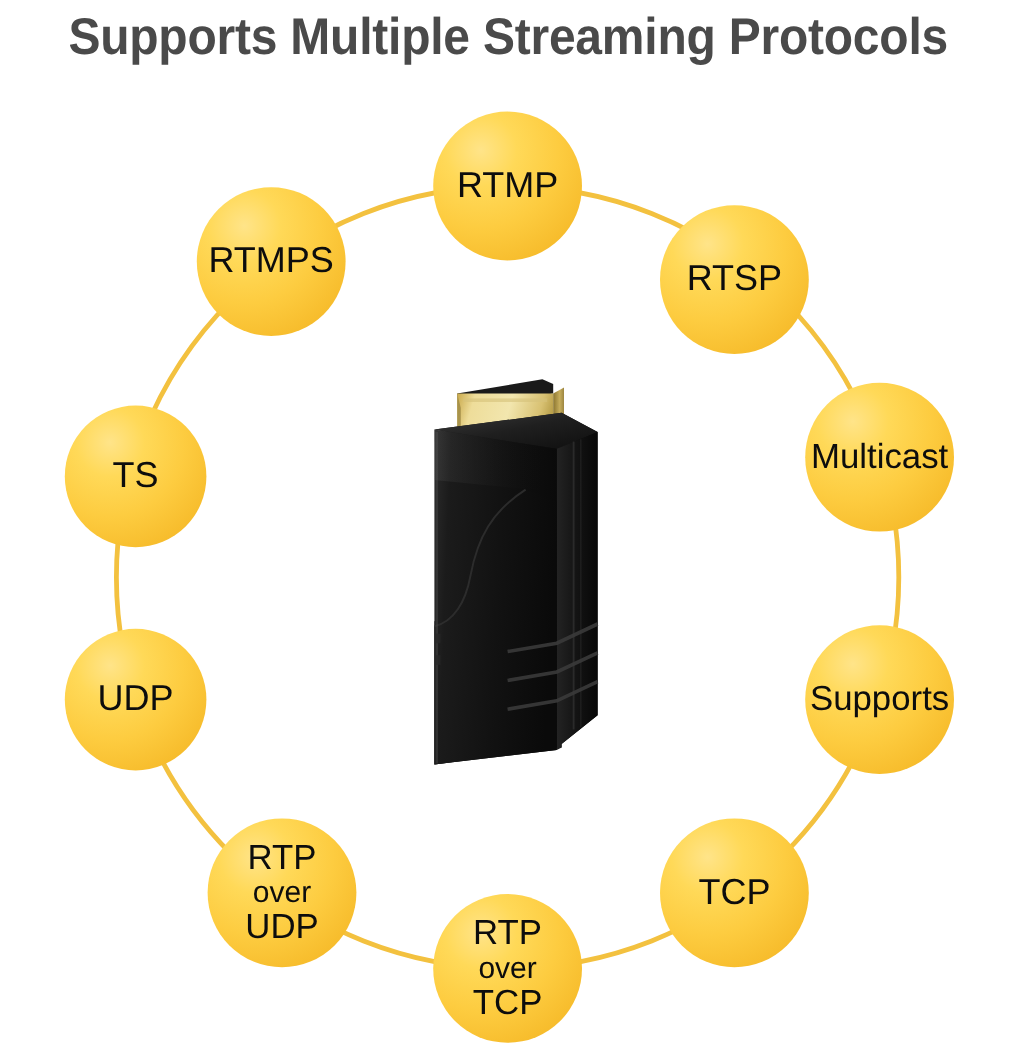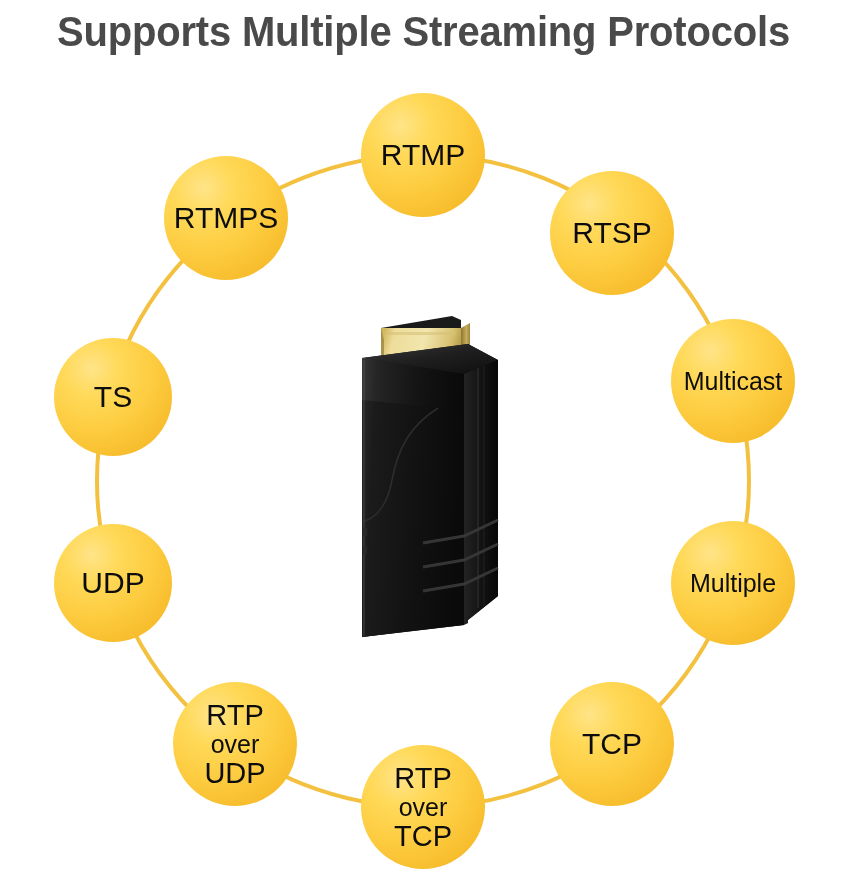--- a/index.html
+++ b/index.html
@@ -66,21 +66,21 @@
     flex-direction: column;
     align-items: center;
     justify-content: center;
     color: #0d0d0d;
     text-align: center;
     line-height: 1.04;
     z-index: 3;
   }
   .bubble .lbl { display: block; }
   .bubble.one-line { font-size: 30px; font-weight: 400; }
-  .bubble.small-line { font-size: 25px; font-weight: 400; }
+  .bubble.small-line { font-size: 29px; font-weight: 400; }
   .bubble.stacked { font-size: 29px; font-weight: 400; text-align: center; }
   .bubble.stacked .lbl.mid { font-size: 25px; margin: 1px 0 0 0; }
   .bubble.stacked .lbl.bot { margin-top: 1px; }
 
   
   #dongle {
     position: absolute;
     left: 318px;
     top: 228px;
     width: 210px;
@@ -104,21 +104,21 @@
       <div class="bubble one-line" style="left: 361px; top: 31px; width: 124px; height: 124px;">
         <span class="lbl">RTMP</span>
       </div>
       <div class="bubble one-line" style="left: 550px; top: 109px; width: 124px; height: 124px;">
         <span class="lbl">RTSP</span>
       </div>
       <div class="bubble small-line" style="left: 671px; top: 257px; width: 124px; height: 124px;">
         <span class="lbl">Multicast</span>
       </div>
       <div class="bubble small-line" style="left: 671px; top: 459px; width: 124px; height: 124px;">
-        <span class="lbl">Multiple</span>
+        <span class="lbl">Supports</span>
       </div>
       <div class="bubble one-line" style="left: 550px; top: 620px; width: 124px; height: 124px;">
         <span class="lbl">TCP</span>
       </div>
       <div class="bubble stacked" style="left: 361px; top: 683px; width: 124px; height: 124px;">
         <span class="lbl">RTP</span>
         <span class="lbl mid">over</span>
         <span class="lbl bot">TCP</span>
       </div>
       <div class="bubble stacked" style="left: 173px; top: 620px; width: 124px; height: 124px;">

